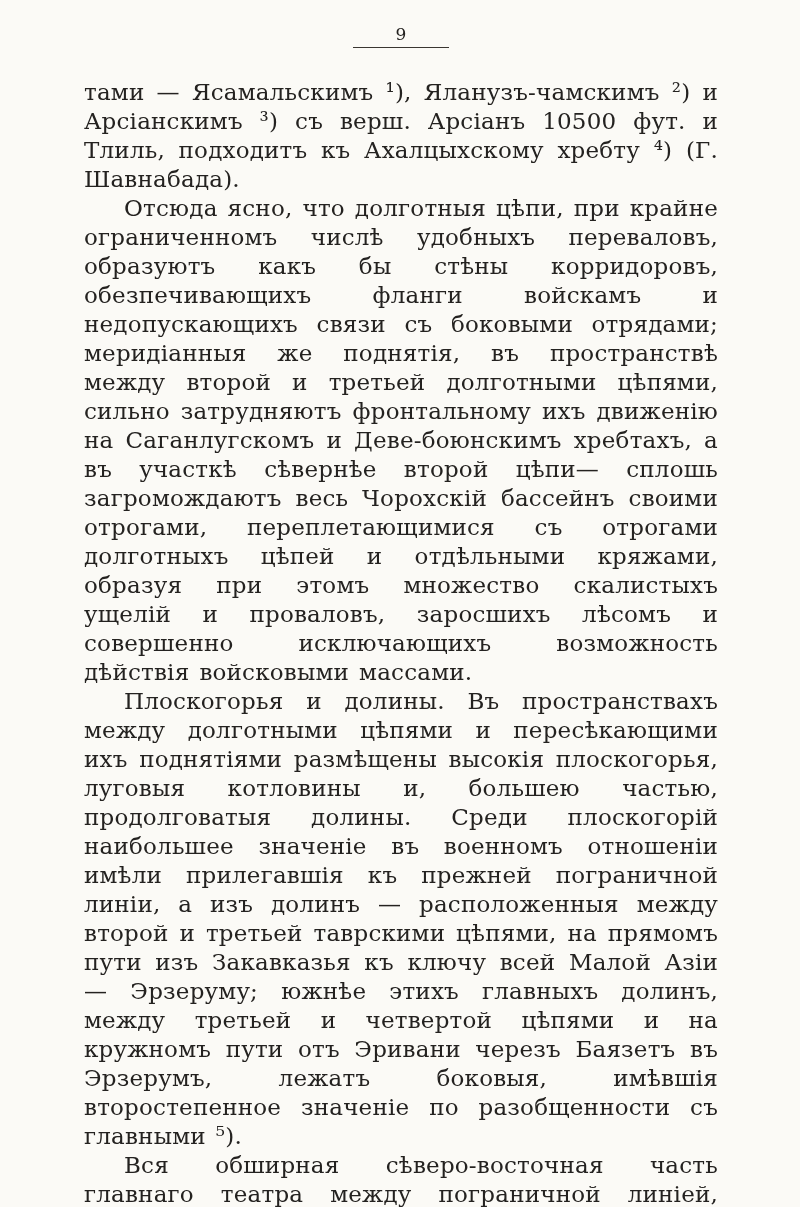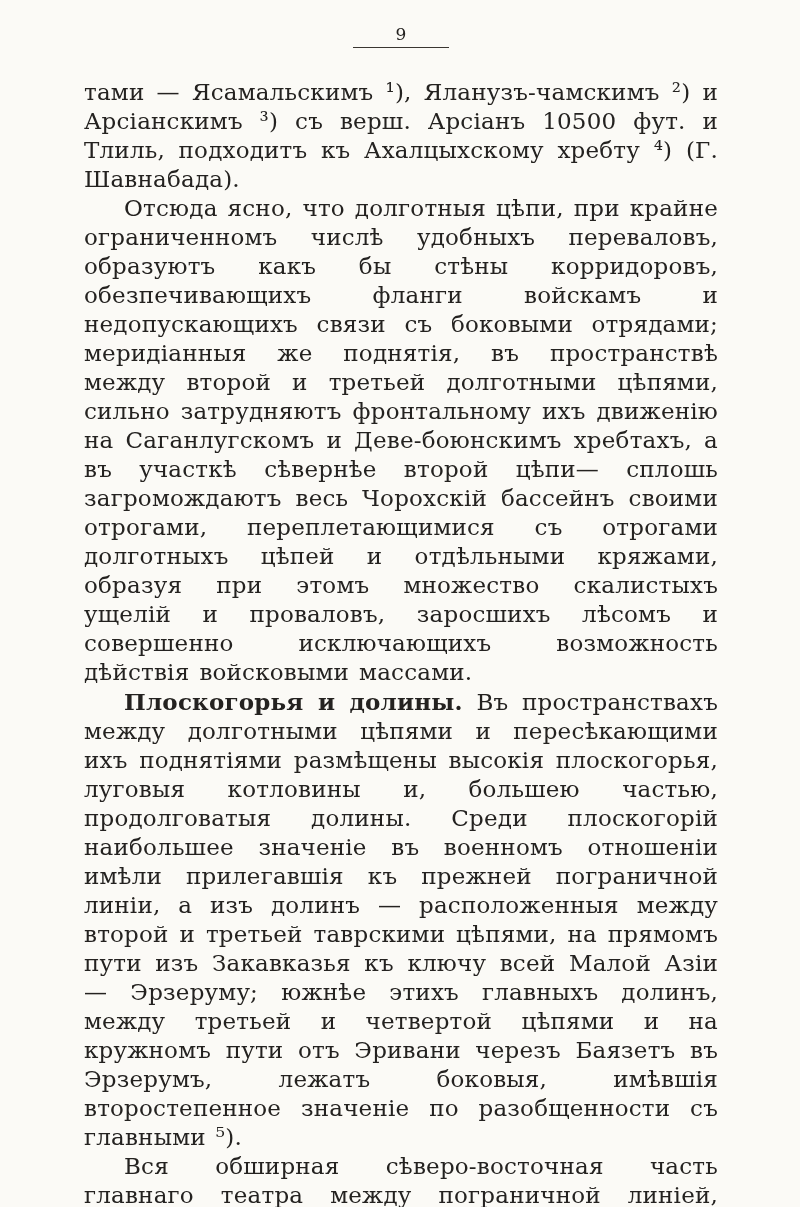--- a/index.html
+++ b/index.html
@@ -42,21 +42,21 @@
     font-size: 23px;
     line-height: 29px;
     text-align: justify;
     word-spacing: 2.5px;
     letter-spacing: 0.2px;
   }
   .para.indent {
     text-indent: 40px;
   }
   .runin-title {
-    font-weight: bold;
+    font-weight: normal;
   }
   .footnotes {
     margin-top: 26px;
   }
   .footnotes p.footnote {
     margin: 0;
     font-size: 14.5px;
     line-height: 22.5px;
     text-align: justify;
     word-spacing: 1.5px;

